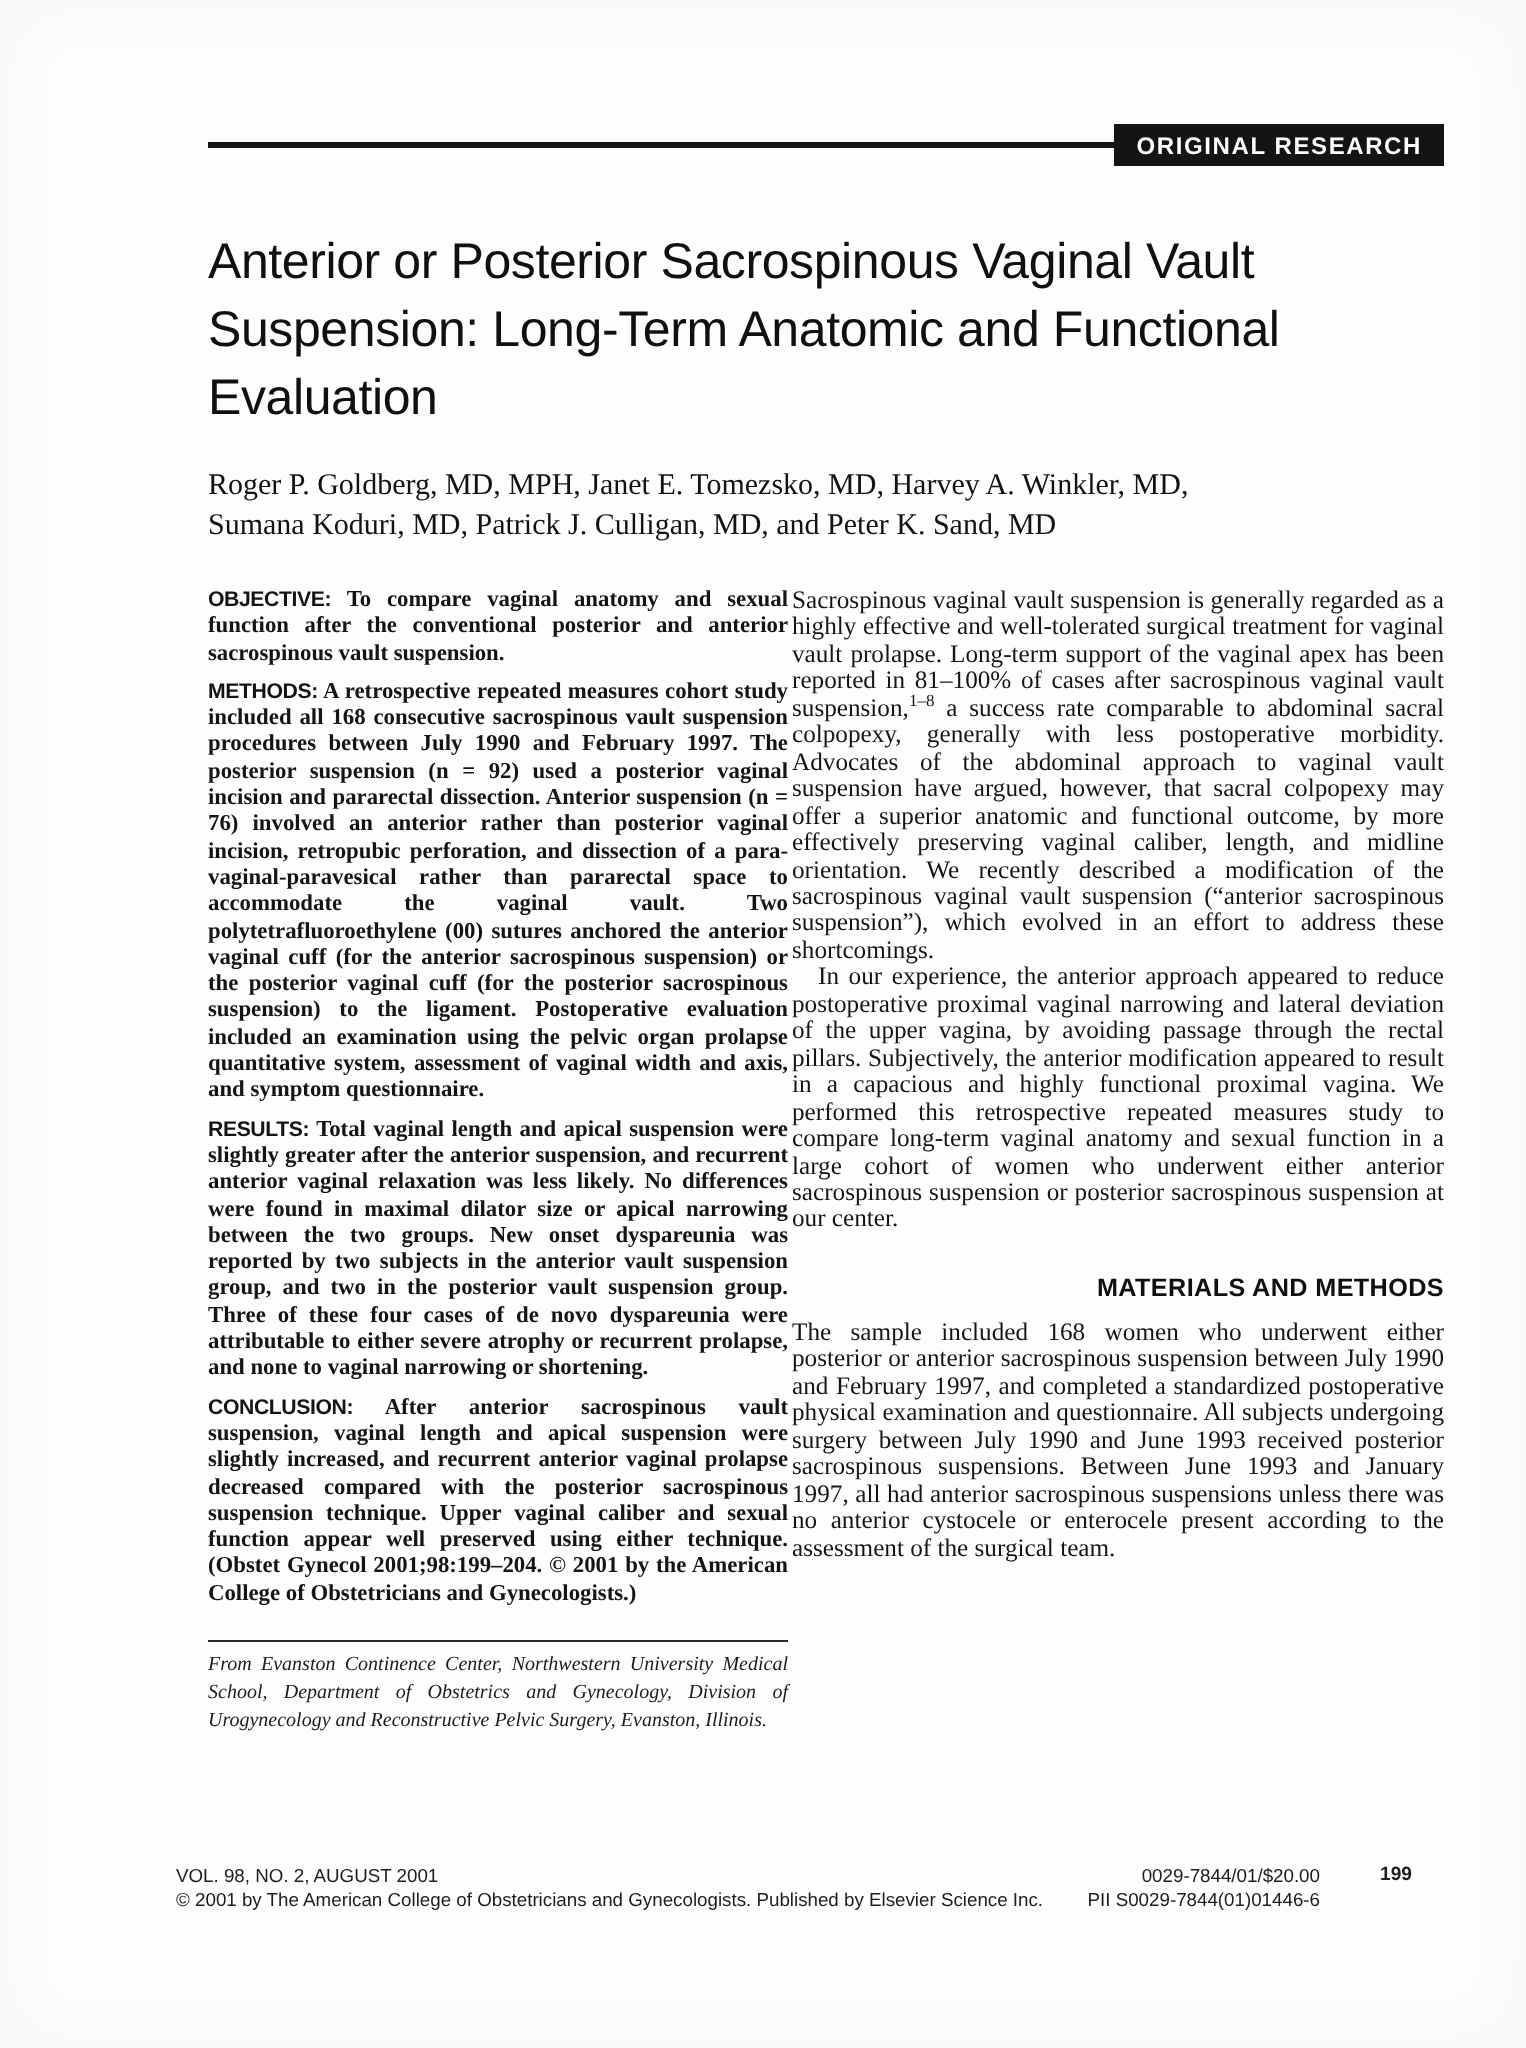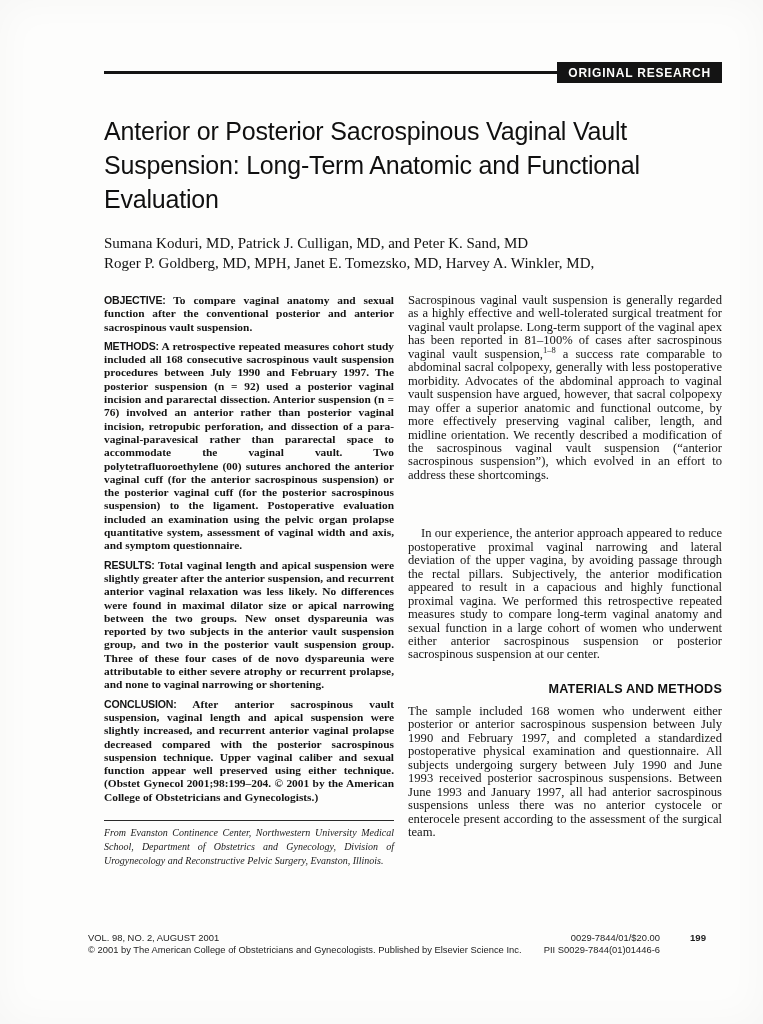--- a/index.html
+++ b/index.html
@@ -58,21 +58,21 @@
     margin-top: 17px;
     font-family: "Liberation Serif", serif;
     font-size: 15px;
     line-height: 20px;
     color: #121212;
   }
   
   .columns {
     display: flex;
     margin-top: 21px;
-    gap: 14px;
+    gap: 2px;
   }
   .col-left { width: 290px; flex: 0 0 290px; }
   .col-right { flex: 1 1 auto; }
   
   .abs-sec {
     font-family: "Liberation Serif", serif;
     font-weight: bold;
     font-size: 11.4px;
     line-height: 13.3px;
     text-align: justify;
@@ -102,21 +102,21 @@
   }
   
   .body-p {
     font-family: "Liberation Serif", serif;
     font-size: 12.6px;
     line-height: 13.45px;
     text-align: justify;
     color: #141414;
   }
   .body-p sup { font-size: 8.5px; line-height: 0; }
-  .body-p.indent { text-indent: 13px; margin-top: 45px; }
+  .body-p.indent { text-indent: 13px; }
   .section-heading {
     font-family: "Liberation Sans", sans-serif;
     font-weight: bold;
     font-size: 12.6px;
     letter-spacing: 0.2px;
     margin-top: 20px;
     margin-bottom: 9px;
     color: #101010;
     text-align: right;
   }
@@ -150,22 +150,22 @@
   <div class="content">
 
     <div class="header-row">
       <div class="header-rule"></div>
       <div class="badge">ORIGINAL RESEARCH</div>
     </div>
 
     <h1 class="title">Anterior or Posterior Sacrospinous Vaginal Vault Suspension: Long-Term Anatomic and Functional Evaluation</h1>
 
     <div class="authors">
+      <div>Roger P. Goldberg, MD, MPH, Janet E. Tomezsko, MD, Harvey A. Winkler, MD,</div>
       <div>Sumana Koduri, MD, Patrick J. Culligan, MD, and Peter K. Sand, MD</div>
-      <div>Roger P. Goldberg, MD, MPH, Janet E. Tomezsko, MD, Harvey A. Winkler, MD,</div>
     </div>
 
     <div class="columns">
 
       <div class="col-left">
         <p class="abs-sec"><span class="abs-head">OBJECTIVE:</span> <span>To compare vaginal anatomy and sexual function after the conventional posterior and anterior sacrospinous vault suspension.</span></p>
         <p class="abs-sec"><span class="abs-head">METHODS:</span> <span>A retrospective repeated measures cohort study included all 168 consecutive sacrospinous vault suspension procedures between July 1990 and February 1997. The posterior suspension (n = 92) used a posterior vaginal incision and pararectal dissection. Anterior suspension (n = 76) involved an anterior rather than posterior vaginal incision, retropubic perforation, and dissection of a para-vaginal-paravesical rather than pararectal space to accommodate the vaginal vault. Two polytetrafluoroethylene (00) sutures anchored the anterior vaginal cuff (for the anterior sacrospinous suspension) or the posterior vaginal cuff (for the posterior sacrospinous suspension) to the ligament. Postoperative evaluation included an examination using the pelvic organ prolapse quantitative system, assessment of vaginal width and axis, and symptom questionnaire.</span></p>
         <p class="abs-sec"><span class="abs-head">RESULTS:</span> <span>Total vaginal length and apical suspension were slightly greater after the anterior suspension, and recurrent anterior vaginal relaxation was less likely. No differences were found in maximal dilator size or apical narrowing between the two groups. New onset dyspareunia was reported by two subjects in the anterior vault suspension group, and two in the posterior vault suspension group. Three of these four cases of de novo dyspareunia were attributable to either severe atrophy or recurrent prolapse, and none to vaginal narrowing or shortening.</span></p>
         <p class="abs-sec"><span class="abs-head">CONCLUSION:</span> <span>After anterior sacrospinous vault suspension, vaginal length and apical suspension were slightly increased, and recurrent anterior vaginal prolapse decreased compared with the posterior sacrospinous suspension technique. Upper vaginal caliber and sexual function appear well preserved using either technique. (Obstet Gynecol 2001;98:199–204. © 2001 by the American College of Obstetricians and Gynecologists.)</span></p>
         <div class="footnote-rule"></div>

